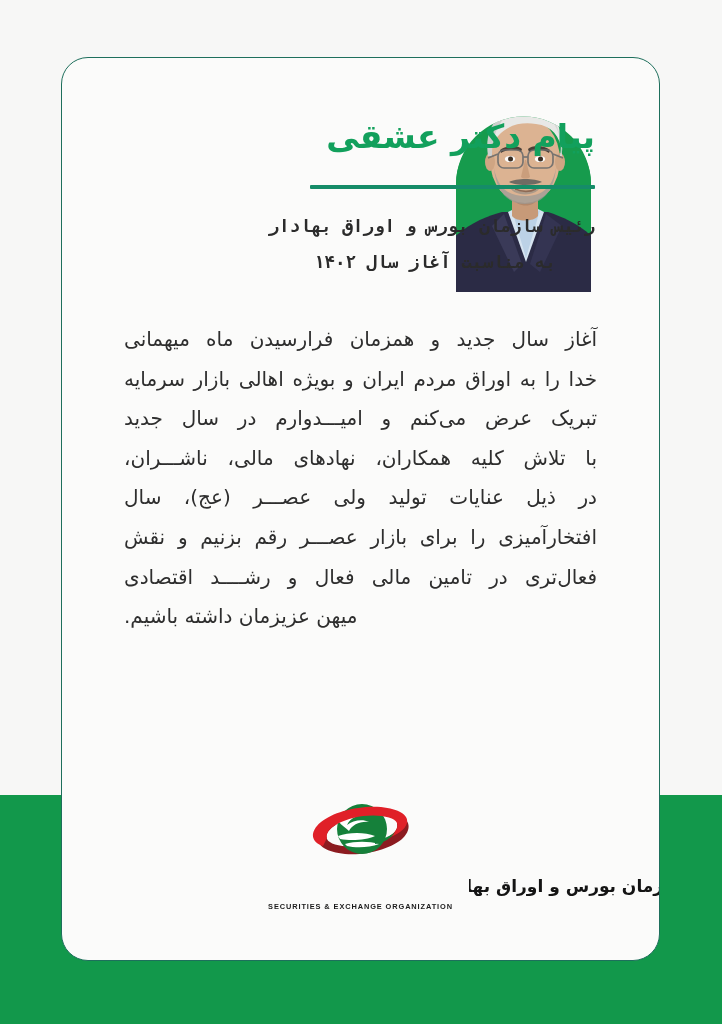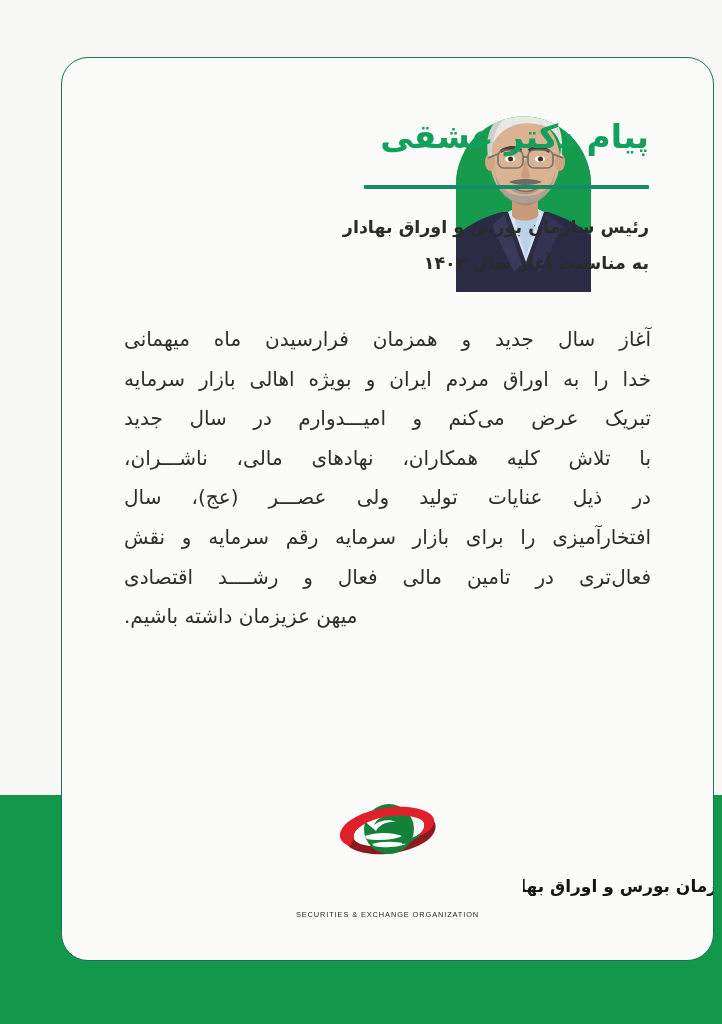--- a/index.html
+++ b/index.html
@@ -34,21 +34,21 @@
     height: 229px;
     background: #12984b;
     z-index: 1;
   }
 
   
   .card {
     position: absolute;
     left: 61px;
     top: 57px;
-    width: 653px;
+    width: 599px;
     height: 904px;
     background: #fbfbfa;
     border: 1.6px solid #1e6f5c;
     border-radius: 27px;
     box-sizing: border-box;
     z-index: 2;
   }
 
   
   .header {
@@ -79,26 +79,27 @@
     height: 4px;
     background: #158c68;
     border-radius: 1px;
   }
 
   .subtitle {
     position: absolute;
     right: 64px;
     top: 152px;
     width: 320px;
-    text-align: right;
+    text-align: center;
     font-size: 17.5px;
     font-weight: bold;
     color: #2b2b2b;
     line-height: 2.05;
     white-space: nowrap;
+    font-family: Liberation Mono, monospace;
   }
   .subtitle div { white-space: nowrap; }
 
   
   .portrait {
     position: absolute;
     left: 390px;   
     top: 28px;
     width: 143px;
     height: 206px;
@@ -158,25 +159,25 @@
     display: block;
   }
   .logo-word {
     margin-top: 1px;
     display: block;
     height: 30px;
   }
   .logo-sub {
     display: block;
     font-size: 7.4px;
-    font-weight: normal;
+    font-weight: bold;
     letter-spacing: 0.9px;
     color: #1b1b1b;
     direction: ltr;
-    margin-top: 9px;
+    margin-top: 1px;
     font-family: "Liberation Sans", sans-serif;
   }
 </style>
 </head>
 <body>
 
 <div id="poster">
 
   <div class="green-band"></div>
 
@@ -252,21 +253,21 @@
         <div>به مناسبت آغاز سال ۱۴۰۲</div>
       </div>
     </div>
 
     <div class="body-text">
       <span class="ln">آغاز سال جدید و همزمان فرارسیدن ماه میهمانی</span>
       <span class="ln">خدا را به اوراق مردم ایران و بویژه اهالی بازار سرمایه</span>
       <span class="ln">تبریک عرض می‌کنم و امیـــدوارم در سال جدید</span>
       <span class="ln">با تلاش کلیه همکاران، نهادهای مالی، ناشـــران،</span>
       <span class="ln">در ذیل عنایات تولید ولی عصـــر (عج)، سال</span>
-      <span class="ln">افتخارآمیزی را برای بازار سرمایه رقم سرمایه و نقش</span>
+      <span class="ln">افتخارآمیزی را برای بازار عصـــر رقم بزنیم و نقش</span>
       <span class="ln">فعال‌تری در تامین مالی فعال و رشــــد اقتصادی</span>
       <span class="ln last">میهن عزیزمان داشته باشیم.</span>
     </div>
 
     <div class="logo-block">
 
       <svg class="logo-mark" viewBox="0 0 112 74" xmlns="http://www.w3.org/2000/svg">
 
         <path d="M92 18 C104 22 108 32 98 42 C88 52 62 60 40 58 C22 56 12 50 13 42 C14 36 22 31 32 28
                  C24 33 20 38 22 43 C25 50 46 53 66 48 C82 44 94 36 92 28 Z" fill="#8c1b20"></path>

